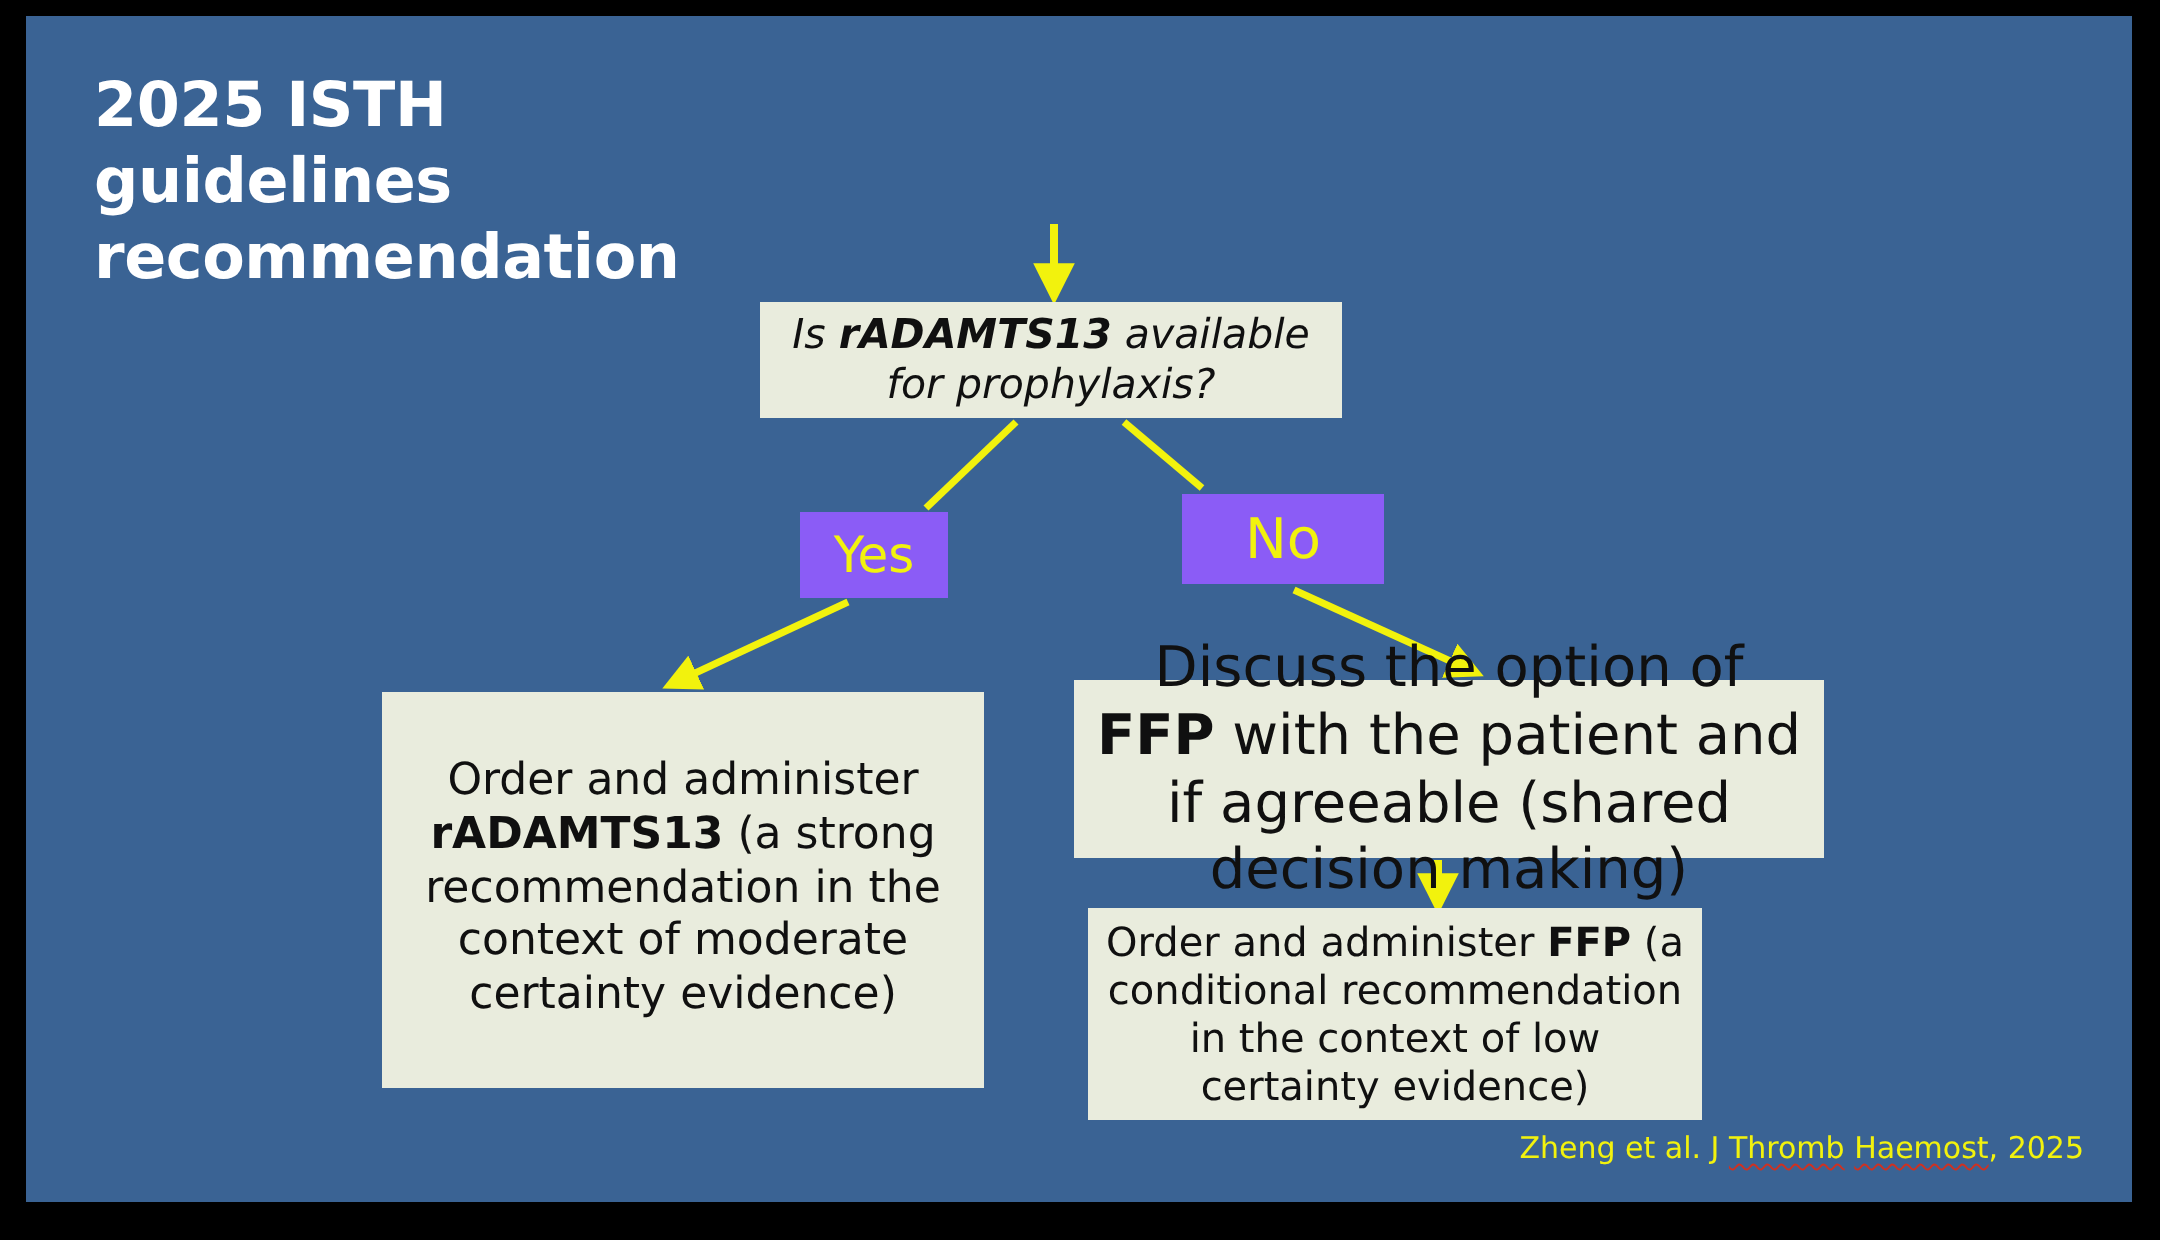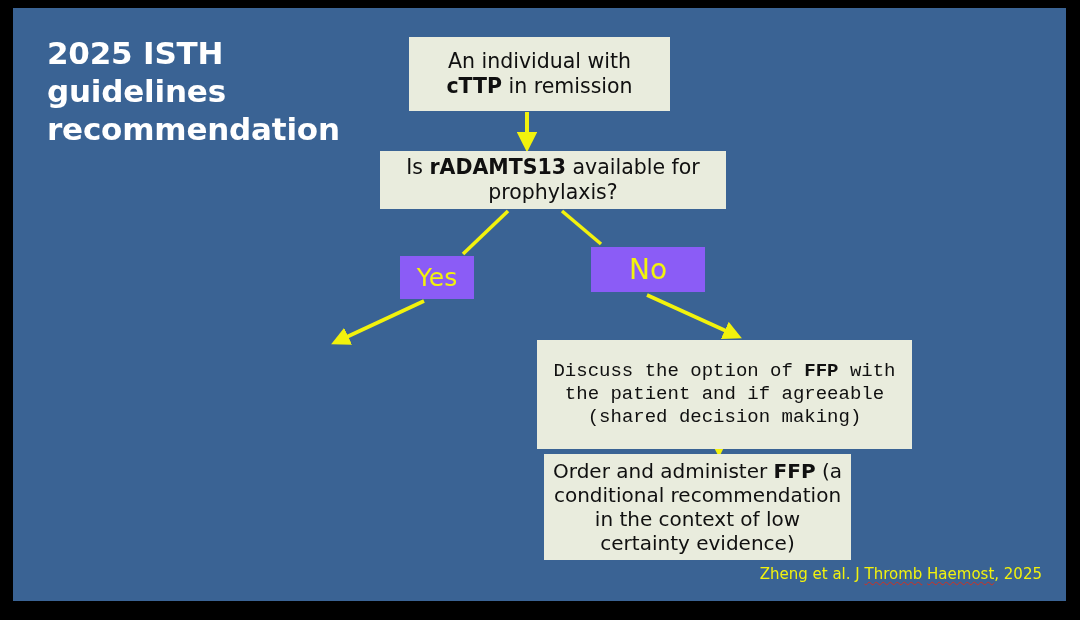--- a/index.html
+++ b/index.html
@@ -49,38 +49,38 @@
     align-items: center;
     justify-content: center;
     text-align: center;
     padding: 6px 8px;
     line-height: 1.21;
   }
   .fbox .txt { display: block; width: 100%; }
   .fbox b { font-weight: bold; }
 
   #box-start     { left: 396px; top: 29px;  width: 261px; height: 74px;  font-size: 20.5px; }
-  #box-question  { left: 367px; top: 143px; width: 346px; height: 58px;  font-size: 20.5px; }
+  #box-question  { left: 367px; top: 143px; width: 291px; height: 58px;  font-size: 20.5px; font-style: italic; }
   #box-left-out  { left: 178px; top: 338px; width: 301px; height: 198px; font-size: 22px; }
-  #box-right-mid { left: 524px; top: 332px; width: 375px; height: 109px;  font-size: 19px; font-family: Liberation Mono, monospace; }
+  #box-right-mid { left: 524px; top: 332px; width: 375px; height: 89px;  font-size: 28px; }
   #box-right-out { left: 531px; top: 446px; width: 307px; height: 106px; font-size: 20px; }
 
   
   .branch {
     position: absolute;
     background: #8b5cf6;
     color: #F2F20D;
     display: flex;
     align-items: center;
     justify-content: center;
     text-align: center;
     box-sizing: border-box;
   }
   #label-yes { left: 387px; top: 248px; width: 74px;  height: 43px; font-size: 25px; }
-  #label-no  { left: 578px; top: 239px; width: 114px; height: 45px; font-size: 28px; }
+  #label-no  { left: 578px; top: 239px; width: 101px; height: 45px; font-size: 28px; }
 
   
   #arrows {
     position: absolute;
     left: 0; top: 0;
     width: 1053px; height: 593px;
     pointer-events: none;
   }
 
   
@@ -122,35 +122,35 @@
 
     <line x1="549" y1="203" x2="588" y2="236" stroke="#F2F20D" stroke-width="3.6"></line>
 
     <line x1="411" y1="293" x2="325" y2="333" stroke="#F2F20D" stroke-width="3.6" marker-end="url(#ah)"></line>
 
     <line x1="634" y1="287" x2="722" y2="327" stroke="#F2F20D" stroke-width="3.6" marker-end="url(#ah)"></line>
 
     <line x1="706" y1="422" x2="706" y2="441" stroke="#F2F20D" stroke-width="4" marker-end="url(#ah)"></line>
   </svg>
 
-  <div class="fbox" id="box-start">
-    <span class="txt">
-      <span>An individual with </span><b>cTTP</b><span> in remission</span>
-    </span>
-  </div>
 
   <div class="fbox" id="box-question">
     <span class="txt">
       <span>Is </span><b>rADAMTS13</b><span> available for prophylaxis?</span>
     </span>
   </div>
 
   <div class="branch" id="label-yes">Yes</div>
   <div class="branch" id="label-no">No</div>
 
+  <div class="fbox" id="box-left-out">
+    <span class="txt">
+      <span>Order and administer </span><b>rADAMTS13</b><span> (a strong recommendation in the context of moderate certainty evidence)</span>
+    </span>
+  </div>
 
   <div class="fbox" id="box-right-mid">
     <span class="txt">
       <span>Discuss the option of </span><b>FFP</b><span> with the patient and if agreeable (shared decision making)</span>
     </span>
   </div>
 
   <div class="fbox" id="box-right-out">
     <span class="txt">
       <span>Order and administer </span><b>FFP</b><span> (a conditional recommendation in the context of low certainty evidence)</span>

